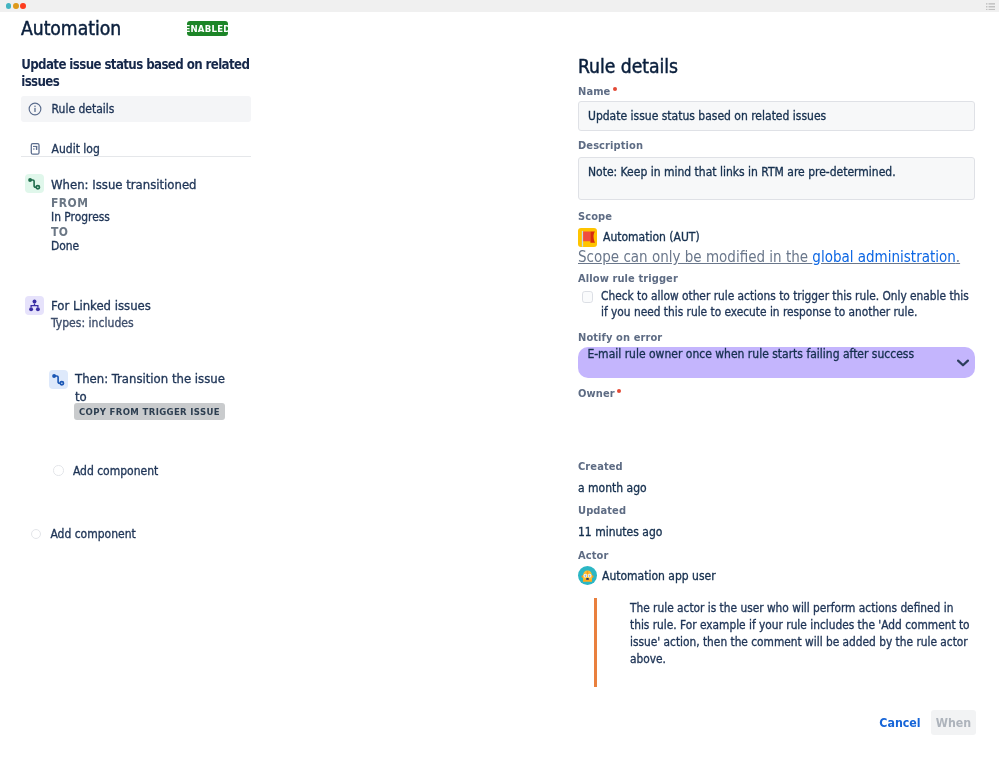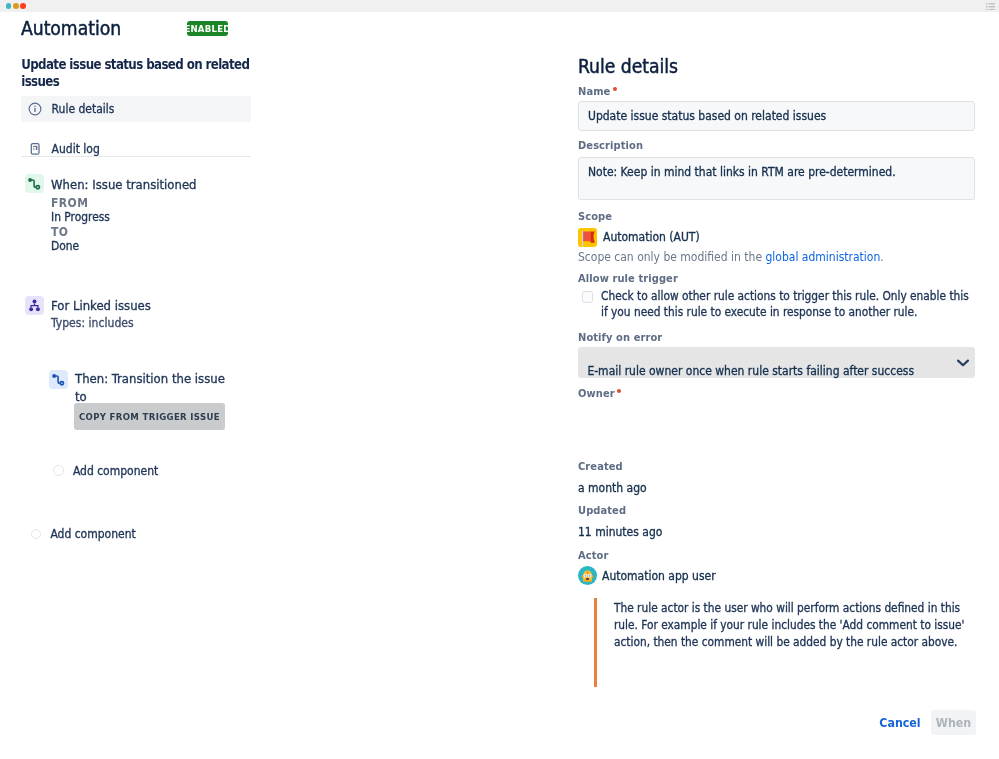--- a/index.html
+++ b/index.html
@@ -65,21 +65,21 @@
     display:flex; align-items:center; justify-content:center;
   }
   .ctitle { position:absolute; font-size:13px; color:#1E3456; line-height:18px; }
   .sub { position:absolute; font-size:12.1px; color:#3E4E6B; line-height:15px; }
   .kv-key { position:absolute; font-size:12px; font-weight:bold; letter-spacing:0.45px; color:#6B7785; line-height:12px; }
   .kv-val { position:absolute; font-size:11.9px; color:#1E3456; line-height:14px; }
 
   .lozenge {
     position:absolute; background:#C9CBCD; color:#2D3E50;
     font-size:9.5px; font-weight:bold; letter-spacing:0.35px;
-    border-radius:3px; height:27px; padding:0 5.3px;
+    border-radius:3px; height:17px; padding:0 5.3px;
     display:inline-flex; align-items:center; white-space:nowrap;
   }
 
   .add-comp { position:absolute; display:flex; align-items:center; }
   .add-comp .circ {
     width:10.4px; height:10.4px; border-radius:50%;
     border:1px solid #E3E5E9; background:#fff; flex:none;
   }
   .add-comp .lbl { margin-left:9.3px; font-size:12px; color:#1E3456; }
 
@@ -104,27 +104,27 @@
     display:flex; align-items:center;
   }
   .ftextarea {
     position:absolute; left:578px; width:397px;
     background:#F7F8F9; border:1px solid #DFE1E6; border-radius:3px;
     font-size:12.0px; color:#16304F; padding:6px 9px;
     line-height:17px;
   }
   .fselect {
     position:absolute; left:578px; width:397px; height:31px;
-    background:#e5e5e5; border:none; border-radius:3px;
+    background:#c4b5fd; border:none; border-radius:10px;
     font-size:12.0px; color:#16304F; padding:0 10px 0 9.4px;
-    display:flex; align-items:flex-end;
+    display:flex; align-items:flex-start;
   }
   .fselect .chev { position:absolute; right:5.8px; top:9.8px; }
 
-  .helper { position:absolute; font-size:12px; color:#6A778B; line-height:14px; }
+  .helper { position:absolute; font-size:15px; color:#6A778B; line-height:14px;text-decoration:underline; }
   .lnk { color:#0C66E4; text-decoration:none; }
 
   .cb-box {
     position:absolute; width:11.2px; height:11.2px; border-radius:2.8px;
     border:1.8px solid #DCDFE5; background:#FAFBFC;
   }
   .cb-text { position:absolute; font-size:11.8px; color:#1E3456; line-height:15.6px; }
 
   .static-val { position:absolute; font-size:12.0px; color:#16304F; line-height:15px; }
 
@@ -295,21 +295,21 @@
     <path d="M5.0 13.6 h9.0 v2.0 H5.0 Z" fill="#FFA81C"></path>
     <ellipse cx="7.35" cy="9.65" rx="1.8" ry="1.95" fill="#FFFDF2"></ellipse>
     <ellipse cx="11.65" cy="9.65" rx="1.8" ry="1.95" fill="#FFFDF2"></ellipse>
     <ellipse cx="7.45" cy="9.7" rx="0.95" ry="1.25" fill="#9DB6E5"></ellipse>
     <ellipse cx="11.55" cy="9.7" rx="0.95" ry="1.25" fill="#9DB6E5"></ellipse>
     <ellipse cx="9.5" cy="12.9" rx="1.5" ry="0.95" fill="#102A70"></ellipse>
   </svg>
 </div>
 <div class="static-val med" style="left:602px; top:569px">Automation app user</div>
 
-<div class="notebox" style="left:594px; top:600px; width:378px; padding-left:20px; height:89px">
+<div class="notebox" style="left:594px; top:600px; width:378px; padding-left:36px; height:89px">
   <div class="bar"></div>
   <p class="med">The rule actor is the user who will perform actions defined in this rule. For example if your rule includes the 'Add comment to issue' action, then the comment will be added by the rule actor above.</p>
 </div>
 
 <div class="btn btn-cancel" style="left:875px; top:710px; width:50px; height:25px">Cancel</div>
 <div class="btn btn-save" style="left:931px; top:710px; width:45px; height:25px">When</div>
 
 </div>
 
 </body></html>

